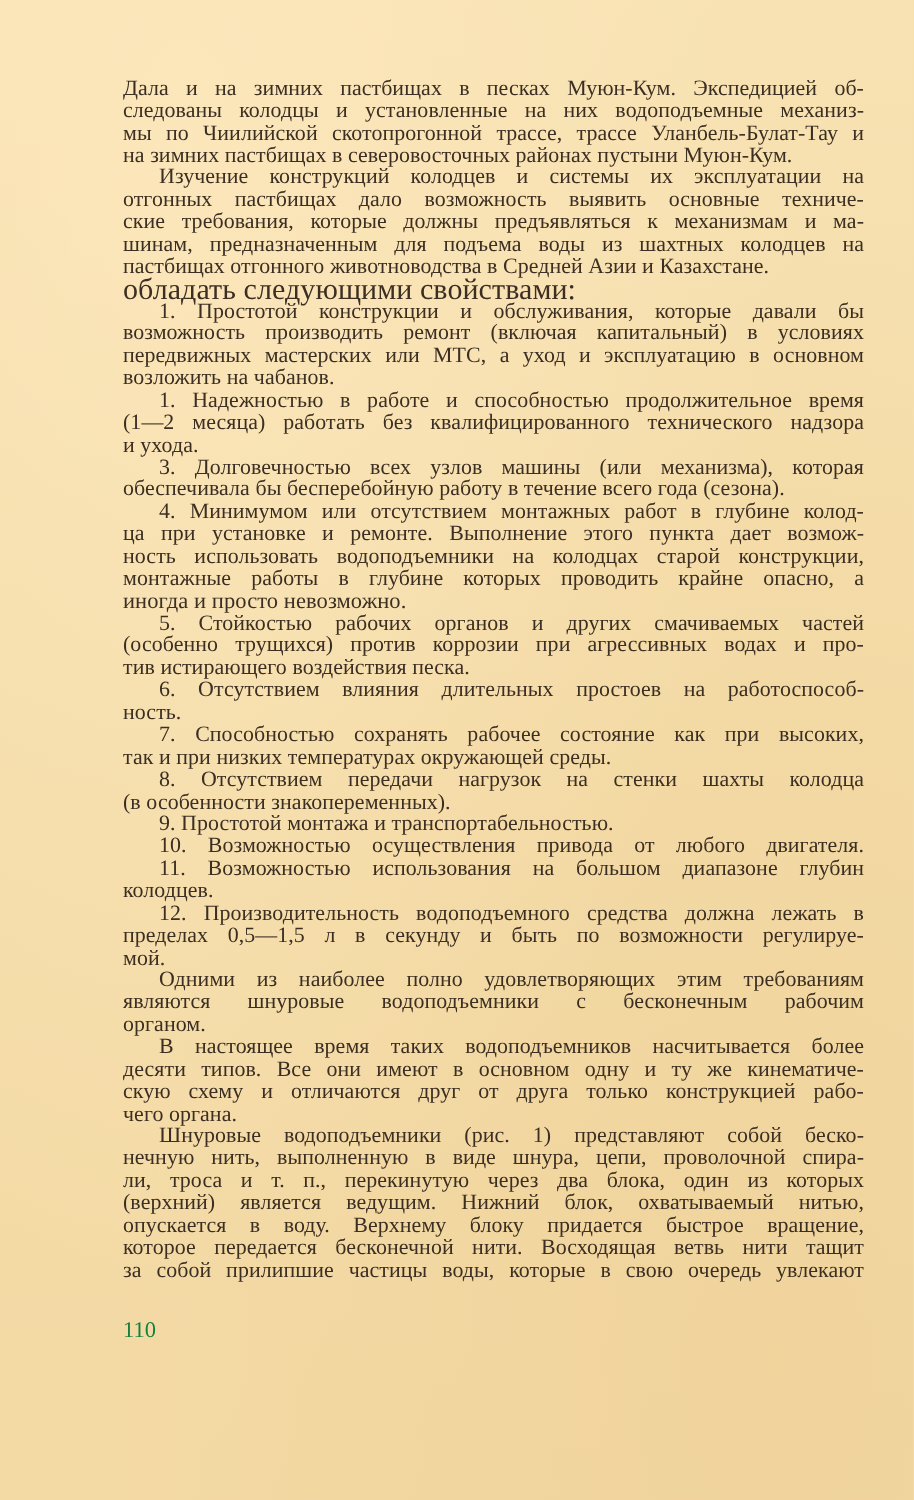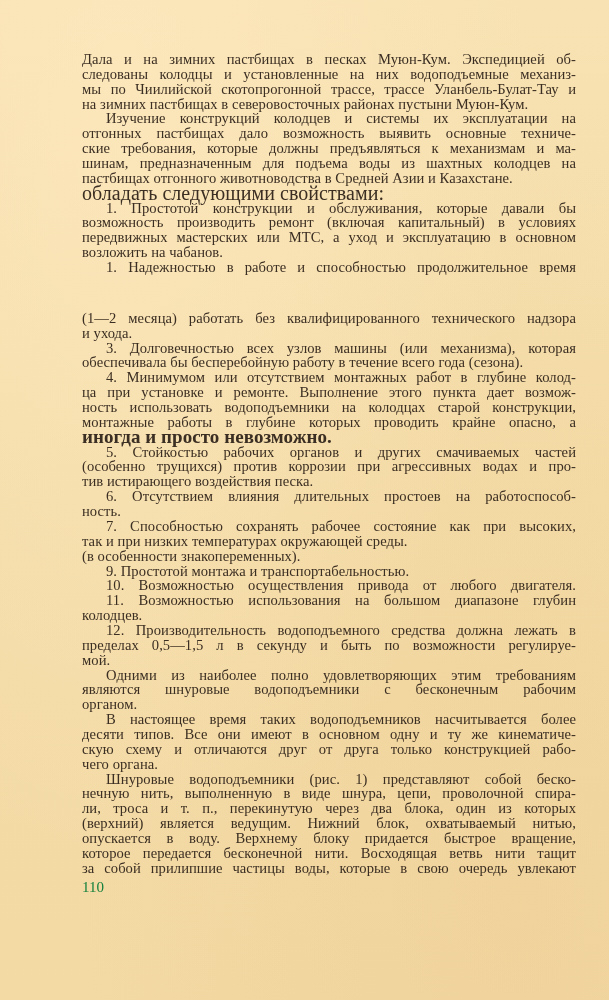--- a/index.html
+++ b/index.html
@@ -50,36 +50,37 @@
     <div class="line" style="height: 14.8727px; line-height: 14.8727px; font-size: 14.6px;">отгонных пастбищах дало возможность выявить основные техниче-</div>
     <div class="line" style="height: 14.8727px; line-height: 14.8727px; font-size: 14.6px;">ские требования, которые должны предъявляться к механизмам и ма-</div>
     <div class="line" style="height: 14.8727px; line-height: 14.8727px; font-size: 14.6px;">шинам, предназначенным для подъема воды из шахтных колодцев на</div>
     <div class="line last" style="height: 14.8727px; line-height: 14.8727px; font-size: 14.6px;">пастбищах отгонного животноводства в Средней Азии и Казахстане.</div>
     <div class="line last" style="height: 14.8727px; line-height: 14.8727px; font-size: 20px;">обладать следующими свойствами:</div>
     <div class="line indent" style="height: 14.8727px; line-height: 14.8727px; font-size: 14.6px;">1. Простотой конструкции и обслуживания, которые давали бы</div>
     <div class="line" style="height: 14.8727px; line-height: 14.8727px; font-size: 14.6px;">возможность производить ремонт (включая капитальный) в условиях</div>
     <div class="line" style="height: 14.8727px; line-height: 14.8727px; font-size: 14.6px;">передвижных мастерских или МТС, а уход и эксплуатацию в основном</div>
     <div class="line last" style="height: 14.8727px; line-height: 14.8727px; font-size: 14.6px;">возложить на чабанов.</div>
     <div class="line indent" style="height: 14.8727px; line-height: 14.8727px; font-size: 14.6px;">1. Надежностью в работе и способностью продолжительное время</div>
-    <div class="line" style="height: 14.8727px; line-height: 14.8727px; font-size: 14.6px; margin-top: 36px;">(1—2 месяца) работать без квалифицированного технического надзора</div>
+    <div class="line" style="height: 14.8727px; line-height: 14.8727px; font-size: 14.6px;">(1—2 месяца) работать без квалифицированного технического надзора</div>
     <div class="line last" style="height: 14.8727px; line-height: 14.8727px; font-size: 14.6px;">и ухода.</div>
     <div class="line indent" style="height: 14.8727px; line-height: 14.8727px; font-size: 14.6px;">3. Долговечностью всех узлов машины (или механизма), которая</div>
     <div class="line last" style="height: 14.8727px; line-height: 14.8727px; font-size: 14.6px;">обеспечивала бы бесперебойную работу в течение всего года (сезона).</div>
     <div class="line indent" style="height: 14.8727px; line-height: 14.8727px; font-size: 14.6px;">4. Минимумом или отсутствием монтажных работ в глубине колод-</div>
     <div class="line" style="height: 14.8727px; line-height: 14.8727px; font-size: 14.6px;">ца при установке и ремонте. Выполнение этого пункта дает возмож-</div>
     <div class="line" style="height: 14.8727px; line-height: 14.8727px; font-size: 14.6px;">ность использовать водоподъемники на колодцах старой конструкции,</div>
     <div class="line" style="height: 14.8727px; line-height: 14.8727px; font-size: 14.6px;">монтажные работы в глубине которых проводить крайне опасно, а</div>
-    <div class="line last" style="height: 14.8727px; line-height: 14.8727px; font-size: 19px; font-weight: bold;">иногда и просто невозможно.</div>
+    <div class="line last" style="height: 14.8727px; line-height: 14.8727px; font-size: 15px;">иногда и просто невозможно.</div>
     <div class="line indent" style="height: 14.8727px; line-height: 14.8727px; font-size: 14.6px;">5. Стойкостью рабочих органов и других смачиваемых частей</div>
     <div class="line" style="height: 14.8727px; line-height: 14.8727px; font-size: 14.6px;">(особенно трущихся) против коррозии при агрессивных водах и про-</div>
     <div class="line last" style="height: 14.8727px; line-height: 14.8727px; font-size: 14.6px;">тив истирающего воздействия песка.</div>
     <div class="line indent" style="height: 14.8727px; line-height: 14.8727px; font-size: 14.6px;">6. Отсутствием влияния длительных простоев на работоспособ-</div>
     <div class="line last" style="height: 14.8727px; line-height: 14.8727px; font-size: 14.6px;">ность.</div>
     <div class="line indent" style="height: 14.8727px; line-height: 14.8727px; font-size: 14.6px;">7. Способностью сохранять рабочее состояние как при высоких,</div>
     <div class="line last" style="height: 14.8727px; line-height: 14.8727px; font-size: 14.6px;">так и при низких температурах окружающей среды.</div>
+    <div class="line indent" style="height: 14.8727px; line-height: 14.8727px; font-size: 14.6px;">8. Отсутствием передачи нагрузок на стенки шахты колодца</div>
     <div class="line last" style="height: 14.8727px; line-height: 14.8727px; font-size: 14.6px;">(в особенности знакопеременных).</div>
     <div class="line indent last" style="height: 14.8727px; line-height: 14.8727px; font-size: 14.6px;">9. Простотой монтажа и транспортабельностью.</div>
     <div class="line indent" style="height: 14.8727px; line-height: 14.8727px; font-size: 14.6px;">10. Возможностью осуществления привода от любого двигателя.</div>
     <div class="line indent" style="height: 14.8727px; line-height: 14.8727px; font-size: 14.6px;">11. Возможностью использования на большом диапазоне глубин</div>
     <div class="line last" style="height: 14.8727px; line-height: 14.8727px; font-size: 14.6px;">колодцев.</div>
     <div class="line indent" style="height: 14.8727px; line-height: 14.8727px; font-size: 14.6px;">12. Производительность водоподъемного средства должна лежать в</div>
     <div class="line" style="height: 14.8727px; line-height: 14.8727px; font-size: 14.6px;">пределах 0,5—1,5 л в секунду и быть по возможности регулируе-</div>
     <div class="line last" style="height: 14.8727px; line-height: 14.8727px; font-size: 14.6px;">мой.</div>
     <div class="line indent" style="height: 14.8727px; line-height: 14.8727px; font-size: 14.6px;">Одними из наиболее полно удовлетворяющих этим требованиям</div>
     <div class="line" style="height: 14.8727px; line-height: 14.8727px; font-size: 14.6px;">являются шнуровые водоподъемники с бесконечным рабочим</div>

